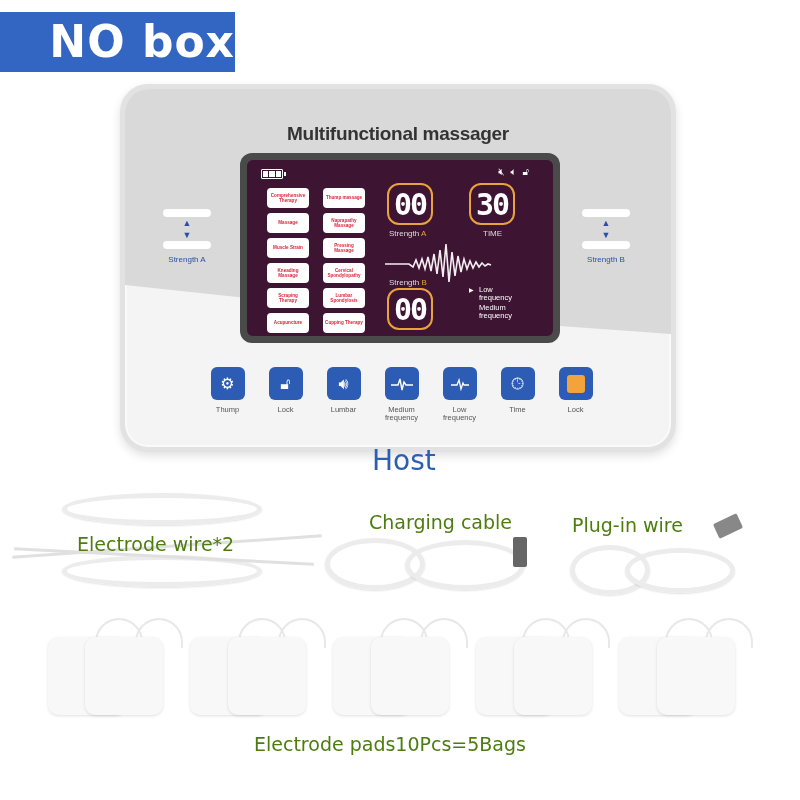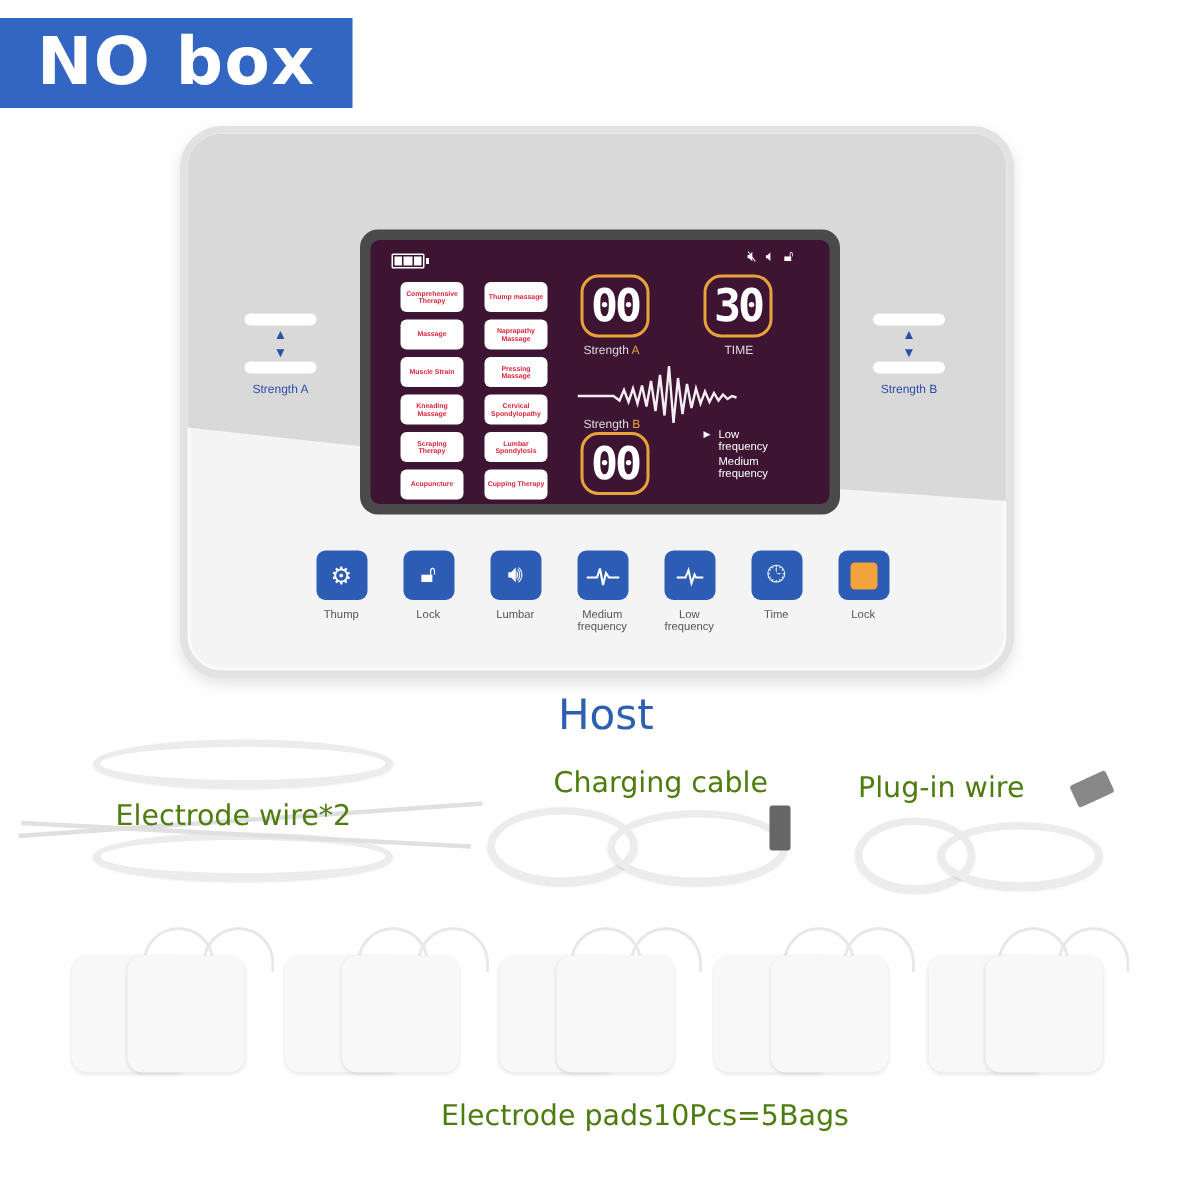--- a/index.html
+++ b/index.html
@@ -2,21 +2,21 @@
 <html><head>
 <meta charset="utf-8">
 <style>
   * { box-sizing: border-box; margin: 0; padding: 0; }
   html, body { width: 800px; height: 800px; background: #ffffff; overflow: hidden; }
   body { position: relative; font-family: "Liberation Sans", sans-serif; }
 
   .banner {
     position: absolute; left: 0; top: 12px; width: 235px; height: 60px;
     background: #3366c2; color: #fff; font-family: "DejaVu Sans", sans-serif;
-    font-weight: bold; font-size: 44px; line-height: 60px; text-align: center;
+    font-weight: bold; font-size: 44px; line-height: 60px; text-align: right;
     letter-spacing: 1px;
   }
 
   
   .device {
     position: absolute; left: 120px; top: 84px; width: 556px; height: 368px;
     border-radius: 28px; background: #f4f4f4;
     border: 5px solid #e2e2e2;
     box-shadow: inset 0 0 0 2px #fafafa, 0 4px 10px rgba(0,0,0,0.12);
     overflow: hidden;
@@ -78,39 +78,40 @@
 
   
   .buttons { position: absolute; left: 84px; top: 278px; display: flex; gap: 21px; }
   .btn { width: 37px; text-align: center; }
   .btn .sq {
     width: 34px; height: 33px; margin: 0 auto; background: #2c5cb3; border-radius: 6px;
     display: flex; align-items: center; justify-content: center; color: #fff; font-size: 16px;
   }
   .btn .lab { color: #555; font-size: 7.5px; margin-top: 6px; line-height: 8px; }
 
-  .host-label { position: absolute; left: 372px; top: 460px; color: #2d5fb1; font-size: 28px; font-family: "DejaVu Sans", sans-serif; }
+  .host-label { position: absolute; left: 372px; top: 444px; color: #2d5fb1; font-size: 28px; font-family: "DejaVu Sans", sans-serif; }
   .acc-label { position: absolute; color: #4d7c0f; font-family: "DejaVu Sans", sans-serif; font-size: 19px; }
 
   
   .coil { position: absolute; border: 5px solid #ececec; border-radius: 50%; box-shadow: 0 1px 2px rgba(0,0,0,0.12); }
 
   .pad {
     position: absolute; width: 78px; height: 78px; background: #f8f8f8; border-radius: 10px;
     box-shadow: 0 1px 3px rgba(0,0,0,0.12);
   }
   .pad-lead { position: absolute; width: 48px; height: 30px; border: 2px solid #e8e8e8; border-bottom: none; border-radius: 24px 24px 0 0; }
 </style>
 </head>
 <body>
 
 <div class="banner">NO box</div>
 
 <div class="device">
   <div class="device-top"></div>
+  <div class="device-title">Multifunctional massager</div>
 
   <div class="side" style="left:32px; top:120px;">
     <div class="bar"></div>
     <div class="tri">▲</div>
     <div class="tri">▼</div>
     <div class="bar"></div>
     <div class="label">Strength A</div>
   </div>
 
   <div class="side" style="left:451px; top:120px;">
@@ -274,13 +275,13 @@
   <div class="pad-lead" style="left:522px; top:618px;"></div>
     <div class="pad-lead" style="left:562px; top:618px;"></div>
   <div class="pad" style="left:476px; top:637px;"></div>
     <div class="pad" style="left:514px; top:637px;"></div>
 
   <div class="pad-lead" style="left:665px; top:618px;"></div>
     <div class="pad-lead" style="left:705px; top:618px;"></div>
   <div class="pad" style="left:619px; top:637px;"></div>
     <div class="pad" style="left:657px; top:637px;"></div>
 </div>
-<div class="acc-label" style="left:254px; top:733px;margin-left:40px;">Electrode pads10Pcs=5Bags</div>
+<div class="acc-label" style="left:254px; top:733px;">Electrode pads10Pcs=5Bags</div>
 
 </body></html>

